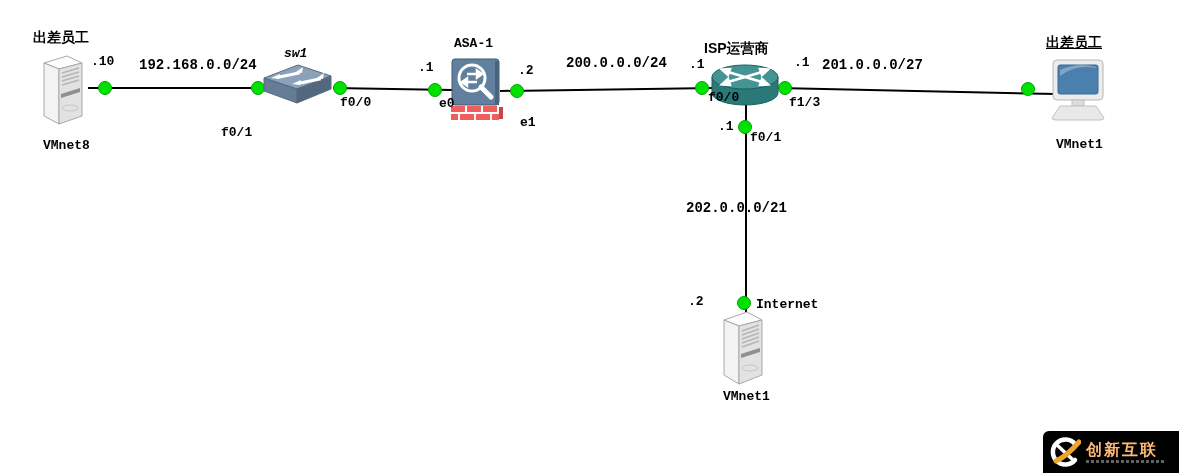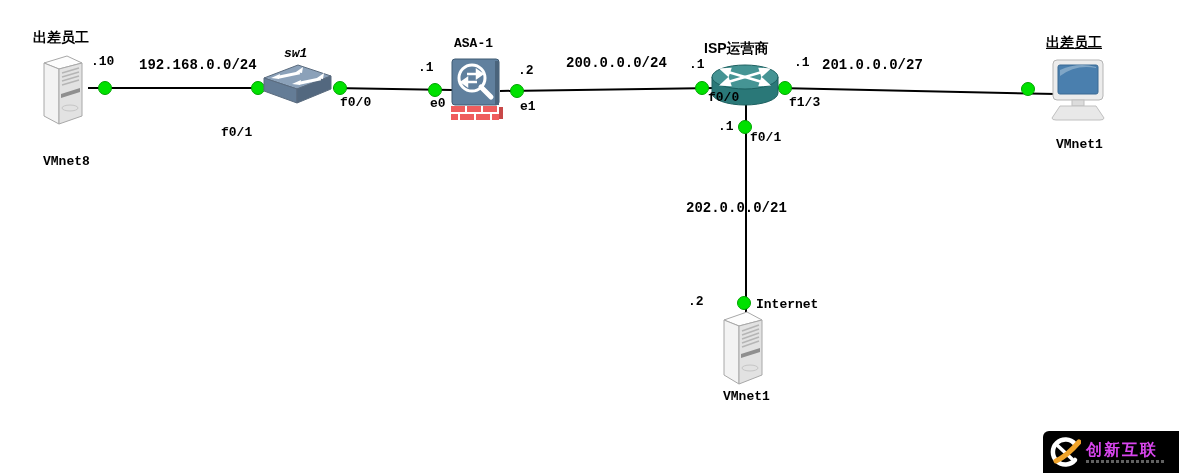--- a/index.html
+++ b/index.html
@@ -8,21 +8,21 @@
   .links{position:absolute;left:0;top:0;width:1179px;height:473px;}
   .dev{position:absolute;}
   .lbl{position:absolute;white-space:nowrap;color:#000;font-weight:bold;
        font-family:"Liberation Mono","DejaVu Sans Mono",monospace;font-size:13px;line-height:14px;}
   .title{position:absolute;white-space:nowrap;color:#000;font-weight:bold;
        font-family:"Liberation Sans","DejaVu Sans",sans-serif;font-size:14px;line-height:15px;}
   .net{font-size:14px;}
   .badge{position:absolute;left:1043px;top:431px;width:136px;height:42px;background:#000;
          border-top-left-radius:6px;display:flex;align-items:center;padding-left:6px;box-sizing:border-box;}
   .badge-txt{display:flex;flex-direction:column;margin-left:5px;}
-  .brand{color:#d946ef;font-weight:bold;font-size:16px;line-height:17px;letter-spacing:2px;
+  .brand{color:#fdba74;font-weight:bold;font-size:16px;line-height:17px;letter-spacing:2px;
          font-family:"Liberation Sans","DejaVu Sans",sans-serif;}
   .logo-sub{margin-top:2px;width:80px;height:3px;
          background:repeating-linear-gradient(90deg,rgba(255,255,255,.38) 0 3px,transparent 3px 5px);}
 </style>
 </head>
 <body>
 
 <div class="canvas">
 
   <svg class="links" viewBox="0 0 1179 473">
@@ -141,32 +141,32 @@
           <line x1="28" y1="37" x2="45" y2="31"></line>
         <line x1="28" y1="41" x2="45" y2="35"></line>
       </g>
       <polygon points="27,48 46,42 46,46 27,52" fill="#8f8f8f"></polygon>
       <ellipse cx="36" cy="62" rx="8" ry="3" fill="none" stroke="#c6c6c6"></ellipse>
     </svg>
   </div>
 
   <div class="title" style="left:33px;top:30px;">出差员工</div>
   <div class="lbl" style="left:91px;top:55px;text-align:center;">.10</div>
-  <div class="lbl" style="left:43px;top:139px;margin-top:16px;">VMnet8</div>
+  <div class="lbl" style="left:43px;top:139px;">VMnet8</div>
   <div class="lbl net" style="left:139px;top:58px;text-align:center;">192.168.0.0/24</div>
 
   <div class="lbl" style="left:221px;top:126px;">f0/1</div>
   <div class="lbl" style="left:284px;top:47px;font-style:italic;">sw1</div>
   <div class="lbl" style="left:340px;top:96px;">f0/0</div>
 
   <div class="lbl" style="left:418px;top:61px;">.1</div>
   <div class="lbl" style="left:454px;top:37px;">ASA-1</div>
-  <div class="lbl" style="left:430px;top:97px;">e0</div>
+  <div class="lbl" style="left:439px;top:97px;">e0</div>
   <div class="lbl" style="left:518px;top:64px;">.2</div>
-  <div class="lbl" style="left:520px;top:100px;">e1</div>
+  <div class="lbl" style="left:520px;top:116px;">e1</div>
   <div class="lbl net" style="left:566px;top:56px;">200.0.0.0/24</div>
 
   <div class="lbl" style="left:689px;top:58px;">.1</div>
   <div class="title" style="left:704px;top:41px;text-align:center;">ISP运营商</div>
   <div class="lbl" style="left:708px;top:91px;">f0/0</div>
   <div class="lbl" style="left:794px;top:56px;">.1</div>
   <div class="lbl" style="left:789px;top:96px;">f1/3</div>
   <div class="lbl" style="left:718px;top:120px;">.1</div>
   <div class="lbl" style="left:750px;top:131px;">f0/1</div>
   <div class="lbl net" style="left:822px;top:58px;">201.0.0.0/27</div>

